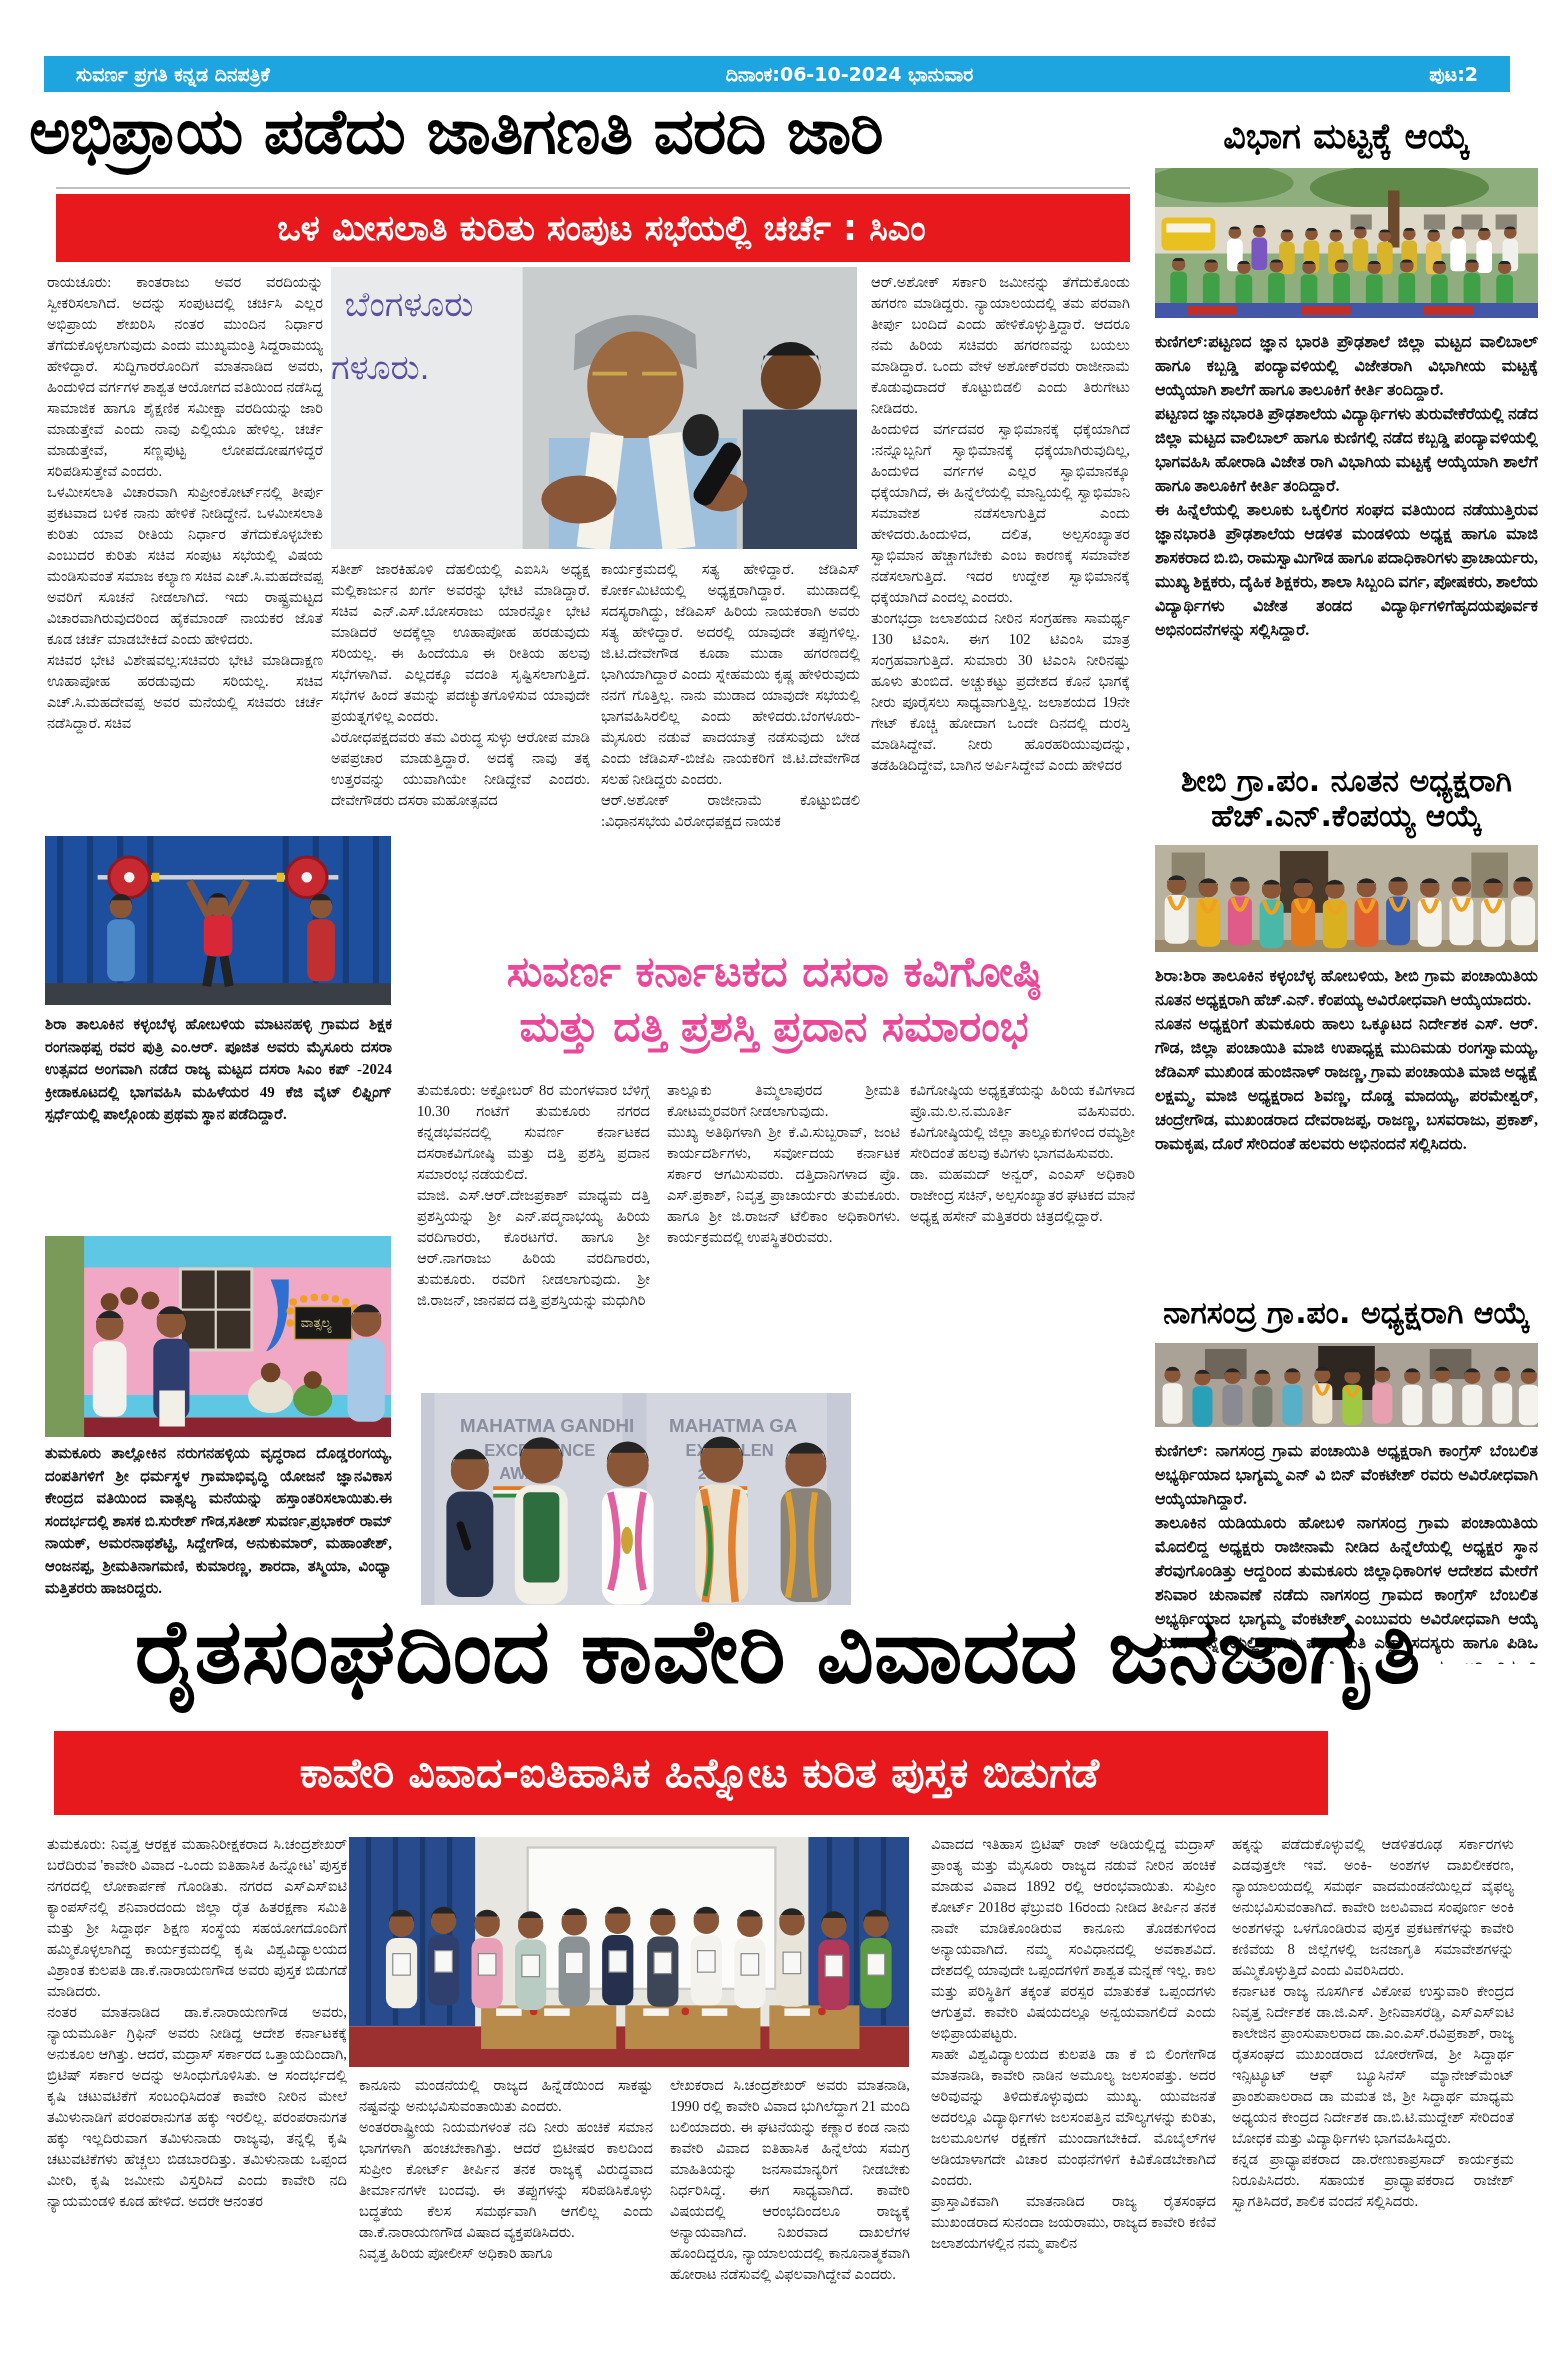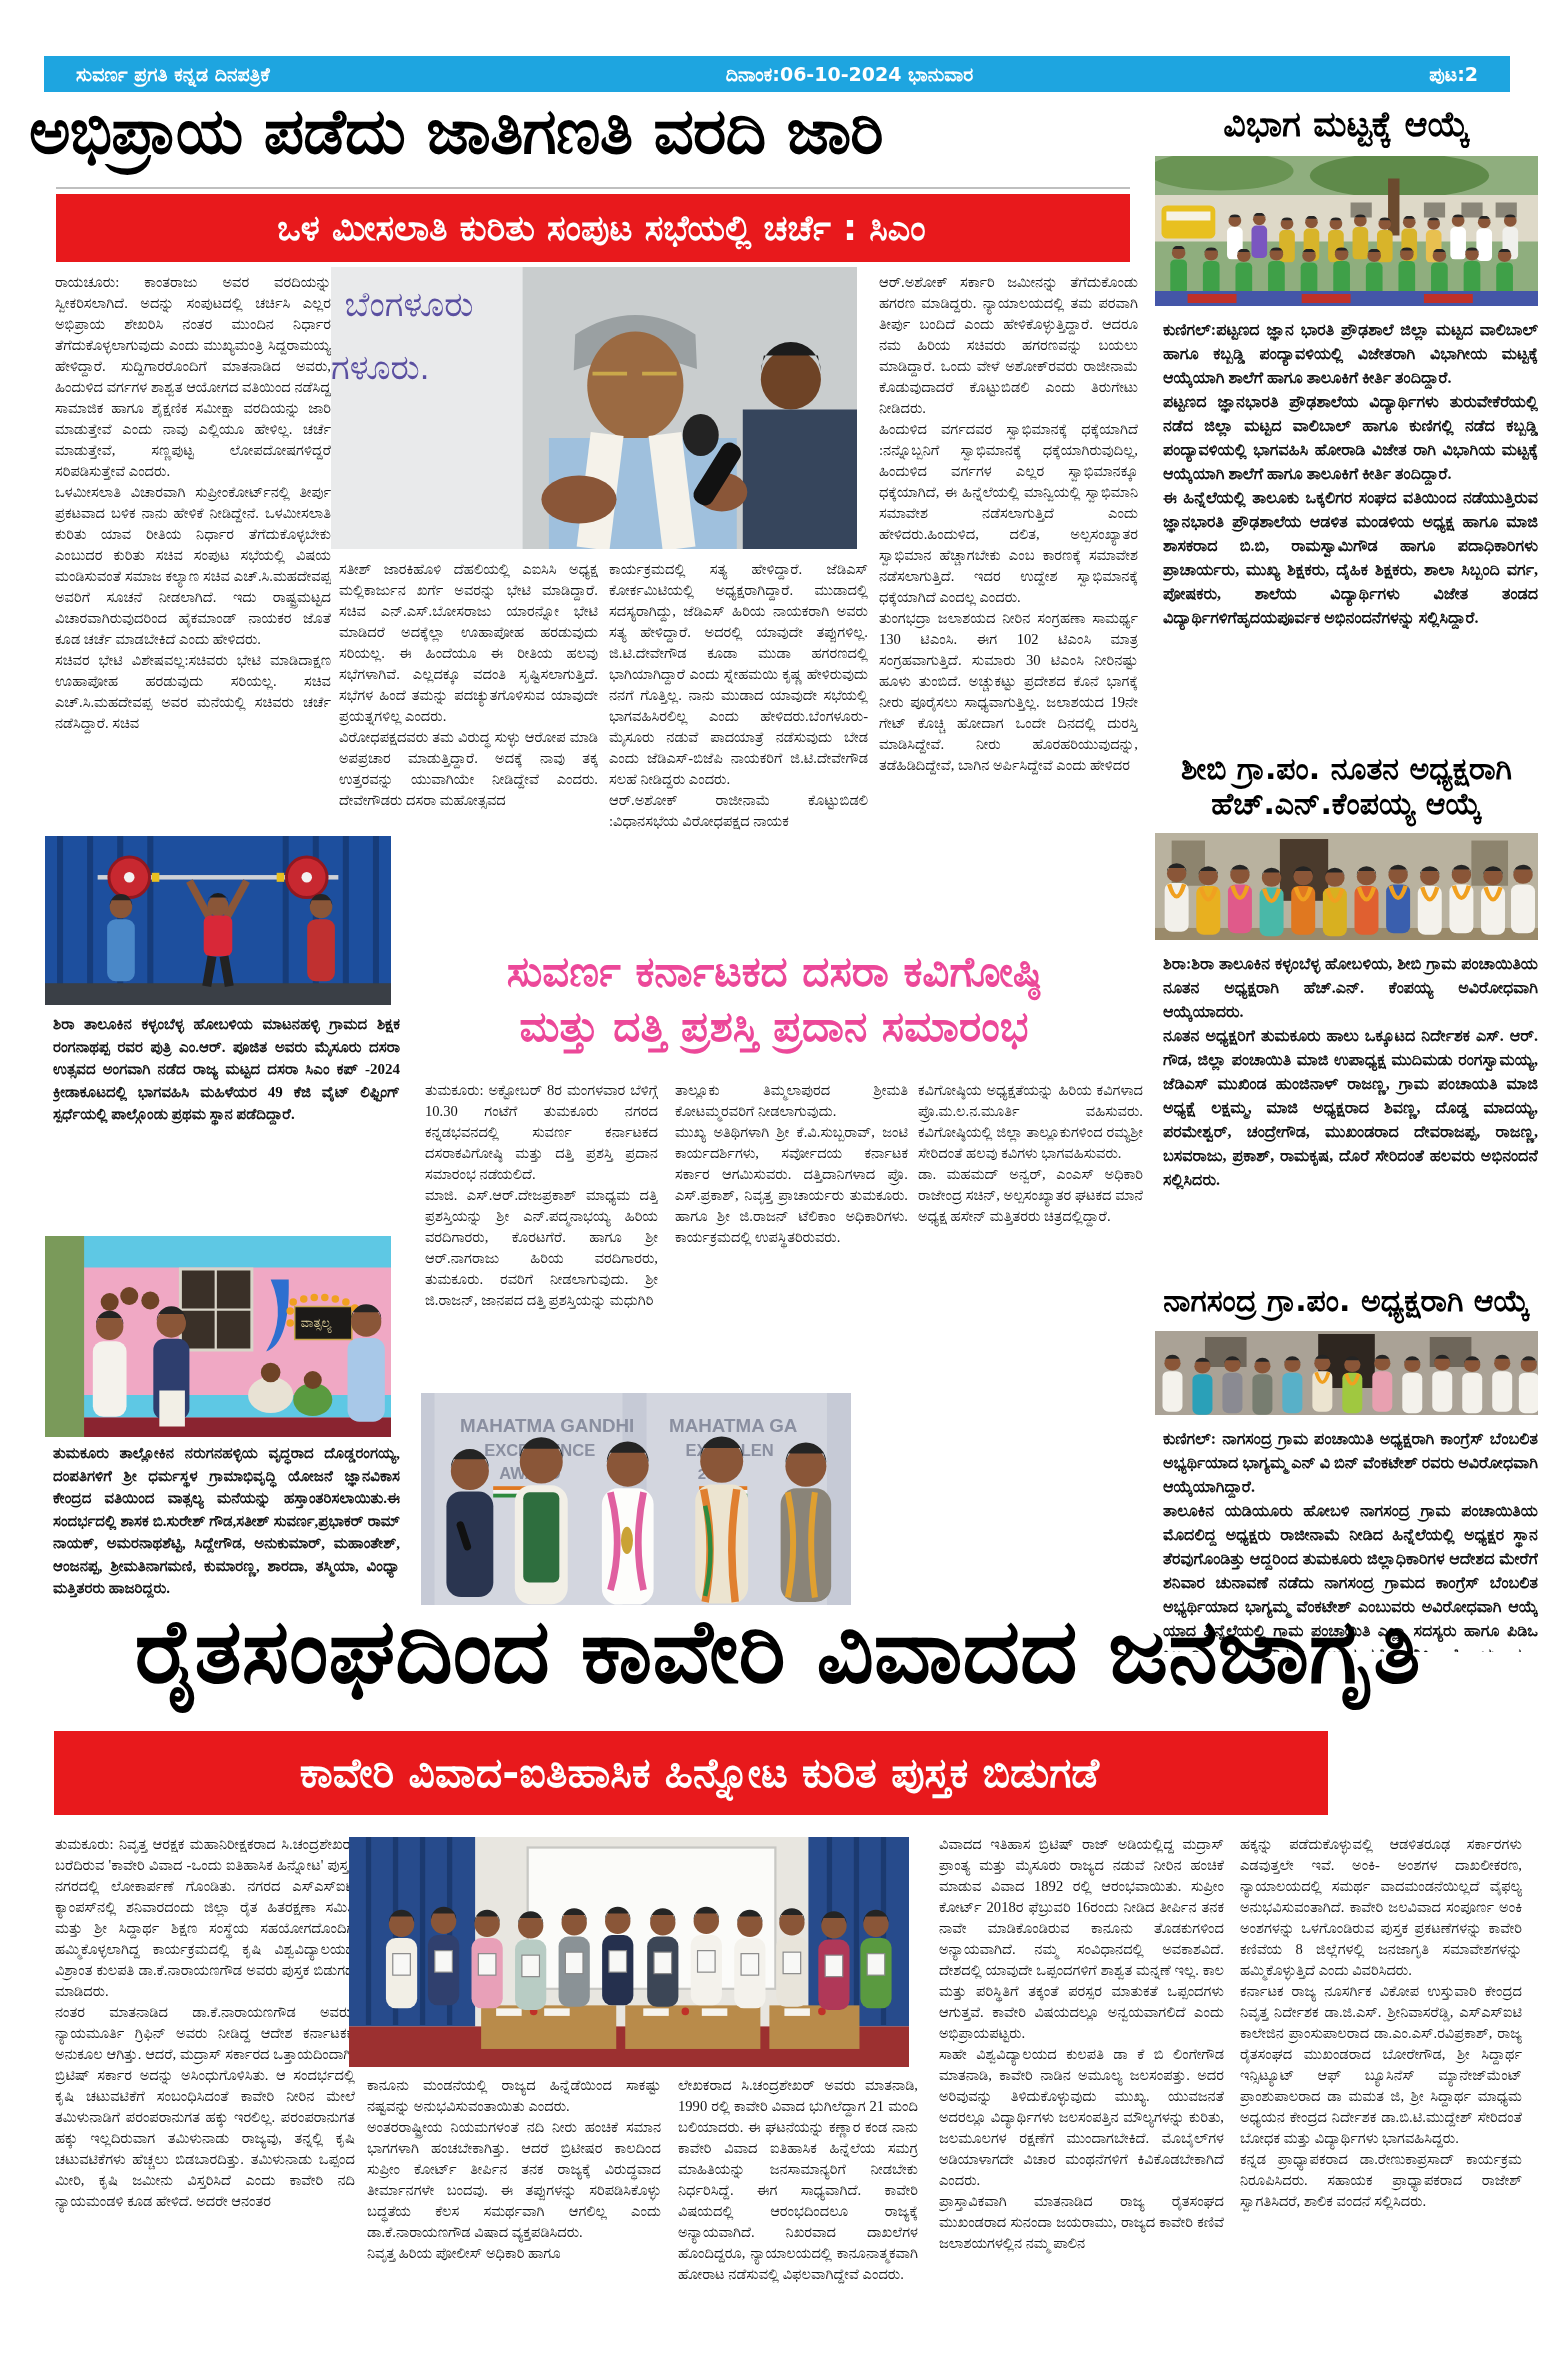--- a/index.html
+++ b/index.html
@@ -12,21 +12,21 @@
   .hl{font-family:"DejaVu Sans",sans-serif;font-weight:bold;color:#000;line-height:1.05;}
   .main-headline{font-size:63px;letter-spacing:-0.8px;white-space:nowrap;overflow:hidden;}
   .right-headline{font-size:35px;text-align:center;line-height:1.1;}
   .sub-headline{font-size:30px;text-align:center;line-height:1.18;}
   .redbar{background:#e8191c;color:#fff;display:flex;align-items:center;justify-content:center;
           font-family:"DejaVu Sans",sans-serif;font-weight:bold;text-align:right;padding-left:17px;}
   .red-headline{color:#ec4899;font-family:"DejaVu Sans",sans-serif;font-weight:bold;
                 font-size:42px;text-align:center;line-height:1.3;}
   .big-headline{font-size:89px;text-align:center;white-space:nowrap;overflow:hidden;}
   .body-text{font-size:14.6px;line-height:1.44;text-align:justify;
-             white-space:pre-line;overflow:hidden;margin-left:8px;}
+             white-space:pre-line;overflow:hidden;}
   .rail-text{font-size:16px;font-weight:bold;line-height:1.5;}
   .caption{font-weight:bold;font-size:15px;line-height:1.5;}
   .photo{overflow:hidden;background:#bef264;}
   .photo svg{display:block;width:100%;height:100%;}
   .rail{display:flex;flex-direction:column;gap:12px;}
   .rule{background:#bfbfbf;}
 </style>
 </head>
 <body>
 
@@ -94,21 +94,21 @@
   </div>
 
   <div class="abs body-text" style="left:331px;top:559px;width:259px;height:279px;">ಸತೀಶ್ ಜಾರಕಿಹೊಳಿ ದೆಹಲಿಯಲ್ಲಿ ಎಐಸಿಸಿ ಅಧ್ಯಕ್ಷ ಮಲ್ಲಿಕಾರ್ಜುನ ಖರ್ಗೆ ಅವರನ್ನು ಭೇಟಿ ಮಾಡಿದ್ದಾರೆ. ಸಚಿವ ಎನ್.ಎಸ್.ಬೋಸರಾಜು ಯಾರನ್ನೋ ಭೇಟಿ ಮಾಡಿದರೆ ಅದಕ್ಕೆಲ್ಲಾ ಊಹಾಪೋಹ ಹರಡುವುದು ಸರಿಯಲ್ಲ. ಈ ಹಿಂದೆಯೂ ಈ ರೀತಿಯ ಹಲವು ಸಭೆಗಳಾಗಿವೆ. ಎಲ್ಲದಕ್ಕೂ ವದಂತಿ ಸೃಷ್ಟಿಸಲಾಗುತ್ತಿದೆ. ಸಭೆಗಳ ಹಿಂದೆ ತಮನ್ನು ಪದಚ್ಯುತಗೊಳಿಸುವ ಯಾವುದೇ ಪ್ರಯತ್ನಗಳಿಲ್ಲ ಎಂದರು.
 ವಿರೋಧಪಕ್ಷದವರು ತಮ ವಿರುದ್ಧ ಸುಳ್ಳು ಆರೋಪ ಮಾಡಿ ಅಪಪ್ರಚಾರ ಮಾಡುತ್ತಿದ್ದಾರೆ. ಅದಕ್ಕೆ ನಾವು ತಕ್ಕ ಉತ್ತರವನ್ನು ಯುವಾಗಿಯೇ ನೀಡಿದ್ದೇವೆ ಎಂದರು. ದೇವೇಗೌಡರು ದಸರಾ ಮಹೋತ್ಸವದ</div>
   <div class="abs body-text" style="left:601px;top:559px;width:259px;height:279px;">ಕಾರ್ಯಕ್ರಮದಲ್ಲಿ ಸತ್ಯ ಹೇಳಿದ್ದಾರೆ. ಜೆಡಿಎಸ್ ಕೋರ್ಕಮಿಟಿಯಲ್ಲಿ ಅಧ್ಯಕ್ಷರಾಗಿದ್ದಾರೆ. ಮುಡಾದಲ್ಲಿ ಸದಸ್ಯರಾಗಿದ್ದು, ಜೆಡಿಎಸ್ ಹಿರಿಯ ನಾಯಕರಾಗಿ ಅವರು ಸತ್ಯ ಹೇಳಿದ್ದಾರೆ. ಅದರಲ್ಲಿ ಯಾವುದೇ ತಪ್ಪುಗಳಿಲ್ಲ. ಜಿ.ಟಿ.ದೇವೇಗೌಡ ಕೂಡಾ ಮುಡಾ ಹಗರಣದಲ್ಲಿ ಭಾಗಿಯಾಗಿದ್ದಾರೆ ಎಂದು ಸ್ನೇಹಮಯಿ ಕೃಷ್ಣ ಹೇಳಿರುವುದು ನನಗೆ ಗೊತ್ತಿಲ್ಲ. ನಾನು ಮುಡಾದ ಯಾವುದೇ ಸಭೆಯಲ್ಲಿ ಭಾಗವಹಿಸಿರಲಿಲ್ಲ ಎಂದು ಹೇಳಿದರು.ಬೆಂಗಳೂರು-ಮೈಸೂರು ನಡುವೆ ಪಾದಯಾತ್ರೆ ನಡೆಸುವುದು ಬೇಡ ಎಂದು ಜೆಡಿಎಸ್-ಬಿಜೆಪಿ ನಾಯಕರಿಗೆ ಜಿ.ಟಿ.ದೇವೇಗೌಡ ಸಲಹೆ ನೀಡಿದ್ದರು ಎಂದರು.
 ಆರ್.ಅಶೋಕ್ ರಾಜೀನಾಮೆ ಕೊಟ್ಟುಬಿಡಲಿ :ವಿಧಾನಸಭೆಯ ವಿರೋಧಪಕ್ಷದ ನಾಯಕ</div>
   <div class="abs body-text" style="left:871px;top:272px;width:259px;height:566px;">ಆರ್.ಅಶೋಕ್ ಸರ್ಕಾರಿ ಜಮೀನನ್ನು ತೆಗೆದುಕೊಂಡು ಹಗರಣ ಮಾಡಿದ್ದರು. ನ್ಯಾಯಾಲಯದಲ್ಲಿ ತಮ ಪರವಾಗಿ ತೀರ್ಪು ಬಂದಿದೆ ಎಂದು ಹೇಳಿಕೊಳ್ಳುತ್ತಿದ್ದಾರೆ. ಆದರೂ ನಮ ಹಿರಿಯ ಸಚಿವರು ಹಗರಣವನ್ನು ಬಯಲು ಮಾಡಿದ್ದಾರೆ. ಒಂದು ವೇಳೆ ಅಶೋಕ್‌ರವರು ರಾಜೀನಾಮೆ ಕೊಡುವುದಾದರೆ ಕೊಟ್ಟುಬಿಡಲಿ ಎಂದು ತಿರುಗೇಟು ನೀಡಿದರು.
 ಹಿಂದುಳಿದ ವರ್ಗದವರ ಸ್ವಾಭಿಮಾನಕ್ಕೆ ಧಕ್ಕೆಯಾಗಿದೆ :ನನ್ನೊಬ್ಬನಿಗೆ ಸ್ವಾಭಿಮಾನಕ್ಕೆ ಧಕ್ಕೆಯಾಗಿರುವುದಿಲ್ಲ, ಹಿಂದುಳಿದ ವರ್ಗಗಳ ಎಲ್ಲರ ಸ್ವಾಭಿಮಾನಕ್ಕೂ ಧಕ್ಕೆಯಾಗಿದೆ, ಈ ಹಿನ್ನೆಲೆಯಲ್ಲಿ ಮಾನ್ವಿಯಲ್ಲಿ ಸ್ವಾಭಿಮಾನಿ ಸಮಾವೇಶ ನಡೆಸಲಾಗುತ್ತಿದೆ ಎಂದು ಹೇಳಿದರು.ಹಿಂದುಳಿದ, ದಲಿತ, ಅಲ್ಪಸಂಖ್ಯಾತರ ಸ್ವಾಭಿಮಾನ ಹೆಚ್ಚಾಗಬೇಕು ಎಂಬ ಕಾರಣಕ್ಕೆ ಸಮಾವೇಶ ನಡೆಸಲಾಗುತ್ತಿದೆ. ಇದರ ಉದ್ದೇಶ ಸ್ವಾಭಿಮಾನಕ್ಕೆ ಧಕ್ಕೆಯಾಗಿದೆ ಎಂದಲ್ಲ ಎಂದರು.
 ತುಂಗಭದ್ರಾ ಜಲಾಶಯದ ನೀರಿನ ಸಂಗ್ರಹಣಾ ಸಾಮರ್ಥ್ಯ 130 ಟಿಎಂಸಿ. ಈಗ 102 ಟಿಎಂಸಿ ಮಾತ್ರ ಸಂಗ್ರಹವಾಗುತ್ತಿದೆ. ಸುಮಾರು 30 ಟಿಎಂಸಿ ನೀರಿನಷ್ಟು ಹೂಳು ತುಂಬಿದೆ. ಅಚ್ಚುಕಟ್ಟು ಪ್ರದೇಶದ ಕೊನೆ ಭಾಗಕ್ಕೆ ನೀರು ಪೂರೈಸಲು ಸಾಧ್ಯವಾಗುತ್ತಿಲ್ಲ. ಜಲಾಶಯದ 19ನೇ ಗೇಟ್ ಕೊಚ್ಚಿ ಹೋದಾಗ ಒಂದೇ ದಿನದಲ್ಲಿ ದುರಸ್ತಿ ಮಾಡಿಸಿದ್ದೇವೆ. ನೀರು ಹೊರಹರಿಯುವುದನ್ನು, ತಡೆಹಿಡಿದಿದ್ದೇವೆ, ಬಾಗಿನ ಅರ್ಪಿಸಿದ್ದೇವೆ ಎಂದು ಹೇಳಿದರ</div>
 
-  <div class="abs rail" style="left:1155px;top:105px;width:383px;">
+  <div class="abs rail" style="left:1155px;top:117px;width:383px;">
     <h2 class="hl right-headline" style="margin:0;">ವಿಭಾಗ ಮಟ್ಟಕ್ಕೆ ಆಯ್ಕೆ</h2>
     <div class="photo" style="height:150px;">
       <svg viewBox="0 0 470 200" preserveAspectRatio="none">
         <rect width="470" height="200" fill="#8fae7e"></rect>
         <ellipse cx="300" cy="26" rx="110" ry="30" fill="#5f8a4a"></ellipse>
         <ellipse cx="80" cy="20" rx="90" ry="26" fill="#6a9454"></ellipse>
         <rect y="52" width="470" height="62" fill="#ded9c8"></rect>
         <rect x="330" y="62" width="26" height="20" fill="#8a8678"></rect>
           <rect x="376" y="62" width="26" height="20" fill="#8a8678"></rect>
         <rect x="418" y="62" width="26" height="20" fill="#8a8678"></rect>

